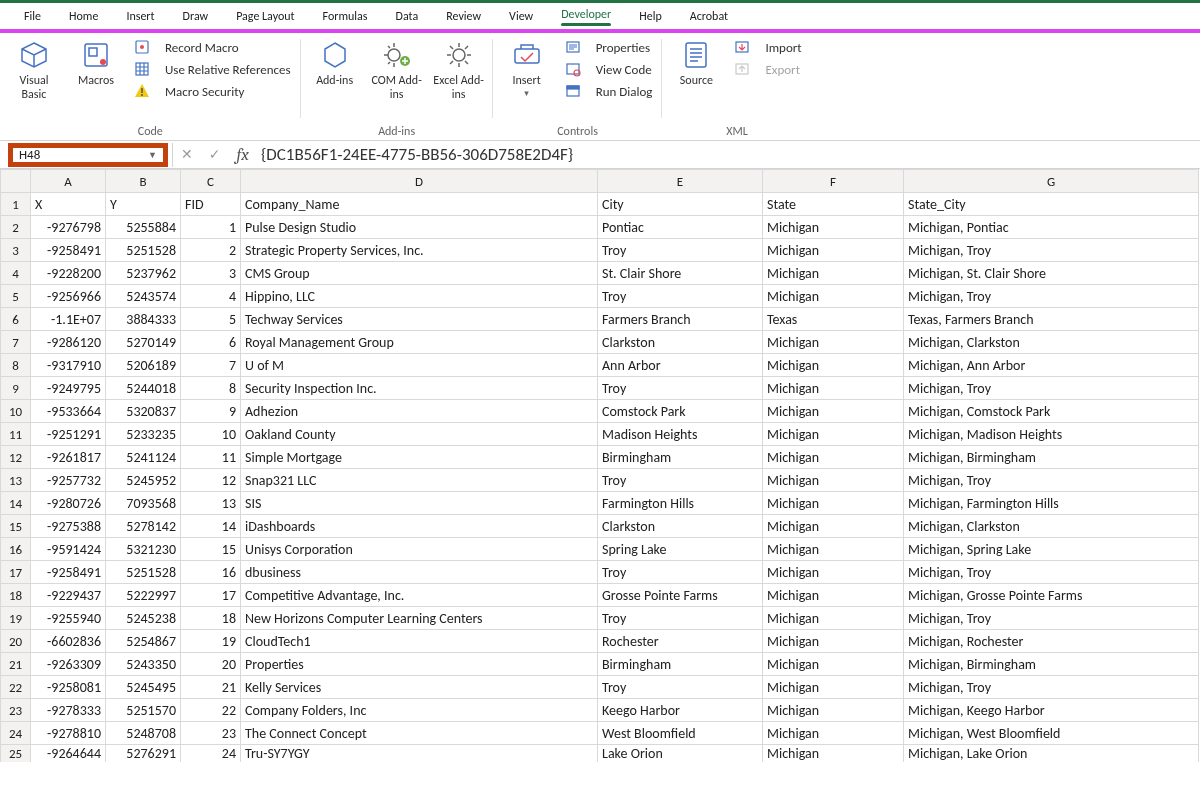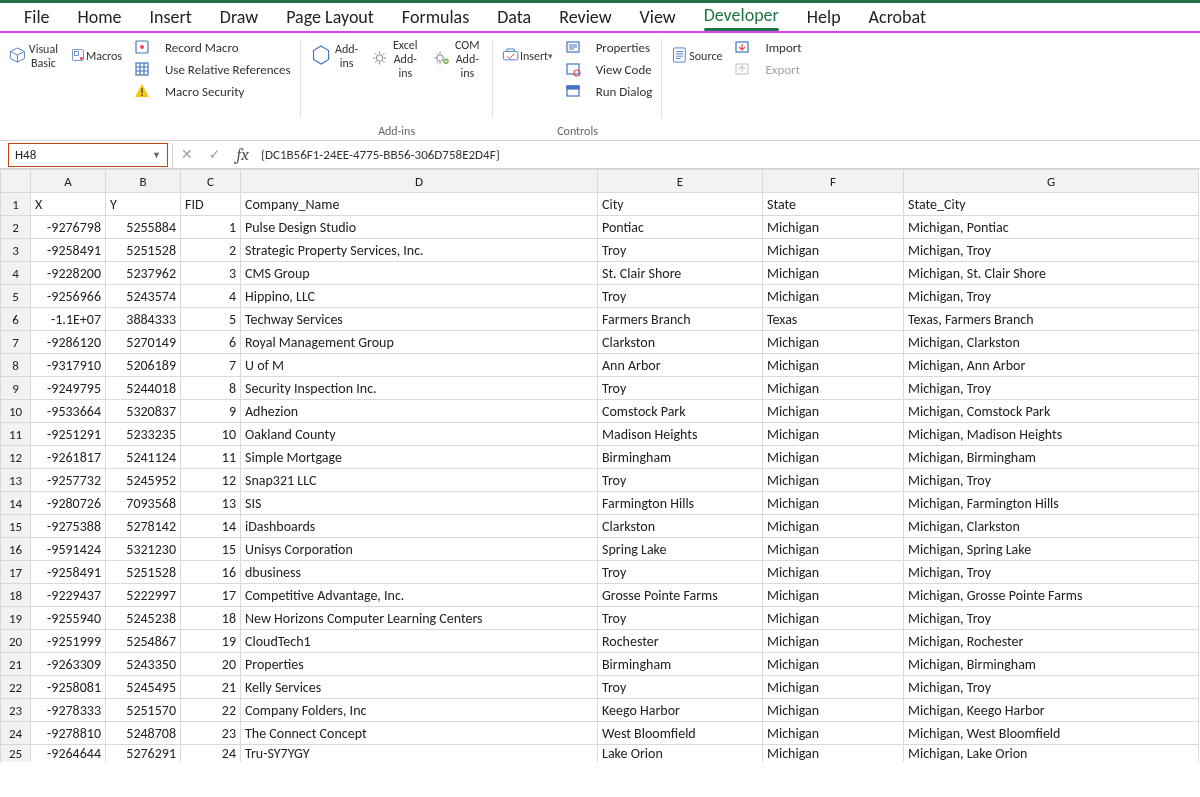--- a/index.html
+++ b/index.html
@@ -1,41 +1,41 @@
 <!DOCTYPE html>
 <html><head>
 <meta charset="utf-8">
 <style>
 * { margin:0; padding:0; box-sizing:border-box; font-family:"Segoe UI","Calibri",Arial,sans-serif; }
 body { background:#fff; color:#222; font-size:13px; overflow:hidden; width:1200px; height:797px; position:relative; }
 .top-line { height:3px; background:#217346; }
-.menubar { display:flex; align-items:center; padding:0 10px; height:30px; font-size:18px; border-bottom:2px solid #d946ef; }
+.menubar { display:flex; align-items:center; padding:0 10px; height:30px; font-size:12px; border-bottom:4px solid #d946ef; }
 .menubar .m { padding:4px 14px; cursor:pointer; color:#222; }
 .menubar .m.active { color:#217346;text-align:right; }
 .menubar .m.active::after { content:""; display:block; height:3px; background:#217346; margin-top:2px; border-radius:2px; }
 .ribbon { display:flex; height:108px; border-bottom:1px solid #d4d4d4; background:#fff; }
 .group { display:flex; flex-direction:column; justify-content:space-between; align-items:center; padding:2px 6px 0 6px; position:relative; }
 .group::after { content:""; position:absolute; right:0; top:6px; bottom:22px; width:1px; background:#e1e1e1; }
 .group:last-child::after { display:none; }
 .group-body { display:flex; align-items:flex-start; gap:6px; flex:1; }
 .group-label { font-size:12px; color:#666; text-align:center; padding-bottom:2px; width:100%; }
-.big-btn { display:flex; flex-direction:row; align-items:center; justify-content:space-between; width:56px; padding:4px 2px; cursor:pointer; font-size:12px; line-height:1.15; text-align:center; color:#333; }
+.big-btn { display:flex; flex-direction:column; align-items:center; justify-content:space-between; width:56px; padding:4px 2px; cursor:pointer; font-size:12px; line-height:1.15; text-align:center; color:#333; }
 .big-btn svg { width:32px; height:32px; margin-bottom:3px; }
 .big-btn.disabled { opacity:.45; }
 .small-stack { display:flex; flex-direction:column; gap:2px; padding-top:2px; }
 .small-btn { display:flex; align-items:center; gap:15px; padding:2px 4px; cursor:pointer; font-size:13px; color:#333; white-space:nowrap; }
 .small-btn.disabled { opacity:.45; }
 .small-btn svg { width:16px; height:16px; flex:0 0 16px; }
 .formula-row { display:flex; align-items:center; height:28px; border-bottom:1px solid #d4d4d4; background:#fff; }
-.namebox { width:160px; height:24px; border:1px solid #c2410c; margin:0 4px 0 8px; display:flex; align-items:center; justify-content:space-between; padding:0 6px; font-size:13px; }
+.namebox { width:160px; height:24px; border:5px solid #c2410c; margin:0 4px 0 8px; display:flex; align-items:center; justify-content:space-between; padding:0 6px; font-size:13px; }
 .namebox .dd { color:#666; font-size:9px; }
 .fx-sep { width:1px; height:24px; background:#d4d4d4; }
 .fx-btn { padding:0 8px; color:#9a9a9a; font-size:14px; }
 .fx-label { font-style:italic; font-family:"Cambria",serif; font-size:17px; color:#555; padding:0 8px; }
-.formula-input { flex:1; font-size:13px; padding:0 4px; color:#333; }
+.formula-input { flex:1; font-size:17px; padding:0 4px; color:#333; }
 
 .grid { display:block; width:1200px; overflow:hidden; }
 table { border-collapse:collapse; table-layout:fixed; }
 th,td { border:1px solid #d9d9d9; height:23px; font-size:14px; vertical-align:middle; }
 th { background:#f3f2f1; font-weight:normal; color:#222; text-align:center; font-size:13px; }
 th.corner { background:#f3f2f1; width:30px; }
 td { padding:0 4px; white-space:nowrap; overflow:hidden; }
 td.num { text-align:right; font-variant-numeric:tabular-nums; }
 .rowhdr { background:#f3f2f1; text-align:center; font-size:13px; width:30px; color:#222; }
 .col-A{width:75px}.col-B{width:75px}.col-C{width:60px}.col-D{width:357px}.col-E{width:165px}.col-F{width:141px}.col-G{width:295px}
@@ -98,46 +98,47 @@
         <div class="small-btn">
           <svg viewBox="0 0 16 16">
               <path fill="#f2c811" d="M8 1 15 14H1z"></path>
               <path stroke="#555" stroke-width="1.5" d="M8 5v5"></path>
               <circle cx="8" cy="12" r="1" fill="#555"></circle>
             </svg>
           <span>Macro Security</span>
         </div>
       </div>
     </div>
+    <div class="group-label">Code</div>
   </div>
 
   <div class="group">
     <div class="group-body">
       <div class="big-btn">
         <svg viewBox="0 0 32 32" fill="none" stroke="#4472c4" stroke-width="1.5">
             <path d="M16 4l10 6v12l-10 6-10-6V10z"></path>
           </svg>
         <span>Add-ins</span>
-      </div>
-      <div class="big-btn">
-        <svg viewBox="0 0 32 32" fill="none" stroke="#666" stroke-width="1.5">
-            <circle cx="16" cy="16" r="6"></circle>
-            <path d="M16 4v4M16 24v4M4 16h4M24 16h4M7 7l3 3M22 22l3 3M25 7l-3 3M10 22l-3 3"></path>
-          </svg>
-        <span>Excel Add-ins</span>
       </div>
       <div class="big-btn">
         <svg viewBox="0 0 32 32" fill="none" stroke="#666" stroke-width="1.5">
             <circle cx="13" cy="16" r="6"></circle>
             <path d="M13 4v4M13 24v4M3 16h4M7 7l2 2M7 25l2-2"></path>
             <circle cx="24" cy="22" r="5" fill="#70ad47" stroke="none"></circle>
             <path d="M24 19v6M21 22h6" stroke="#fff"></path>
           </svg>
         <span>COM Add-ins</span>
       </div>
+      <div class="big-btn">
+        <svg viewBox="0 0 32 32" fill="none" stroke="#666" stroke-width="1.5">
+            <circle cx="16" cy="16" r="6"></circle>
+            <path d="M16 4v4M16 24v4M4 16h4M24 16h4M7 7l3 3M22 22l3 3M25 7l-3 3M10 22l-3 3"></path>
+          </svg>
+        <span>Excel Add-ins</span>
+      </div>
     </div>
     <div class="group-label">Add-ins</div>
   </div>
 
   <div class="group">
     <div class="group-body">
       <div class="big-btn">
         <svg viewBox="0 0 32 32" fill="none" stroke="#4472c4" stroke-width="1.5">
             <rect x="4" y="10" width="24" height="14" rx="2"></rect>
             <path d="M10 10V6h12v4"></path>
@@ -192,20 +193,21 @@
         </div>
         <div class="small-btn disabled">
           <svg viewBox="0 0 16 16" fill="none" stroke="#888" stroke-width="1.2">
               <rect x="2" y="3" width="12" height="10"></rect>
               <path d="M8 11V5M5 8l3-3 3 3"></path>
             </svg>
           <span>Export</span>
         </div>
       </div>
     </div>
+    <div class="group-label">XML</div>
   </div>
 </div>
 
 <div class="formula-row">
   <div class="namebox">
     <span>H48</span>
     <span class="dd">▼</span>
   </div>
   <div class="fx-sep"></div>
   <span class="fx-btn">✕</span>
@@ -424,21 +426,21 @@
           <td class="num">-9255940</td>
           <td class="num">5245238</td>
           <td class="num">18</td>
           <td>New Horizons Computer Learning Centers</td>
           <td>Troy</td>
           <td>Michigan</td>
           <td>Michigan, Troy</td>
         </tr>
         <tr>
           <td class="rowhdr">20</td>
-          <td class="num">-9251999</td>
+          <td class="num">-6602836</td>
           <td class="num">5254867</td>
           <td class="num">19</td>
           <td>CloudTech1</td>
           <td>Rochester</td>
           <td>Michigan</td>
           <td>Michigan, Rochester</td>
         </tr>
         <tr>
           <td class="rowhdr">21</td>
           <td class="num">-9263309</td>

